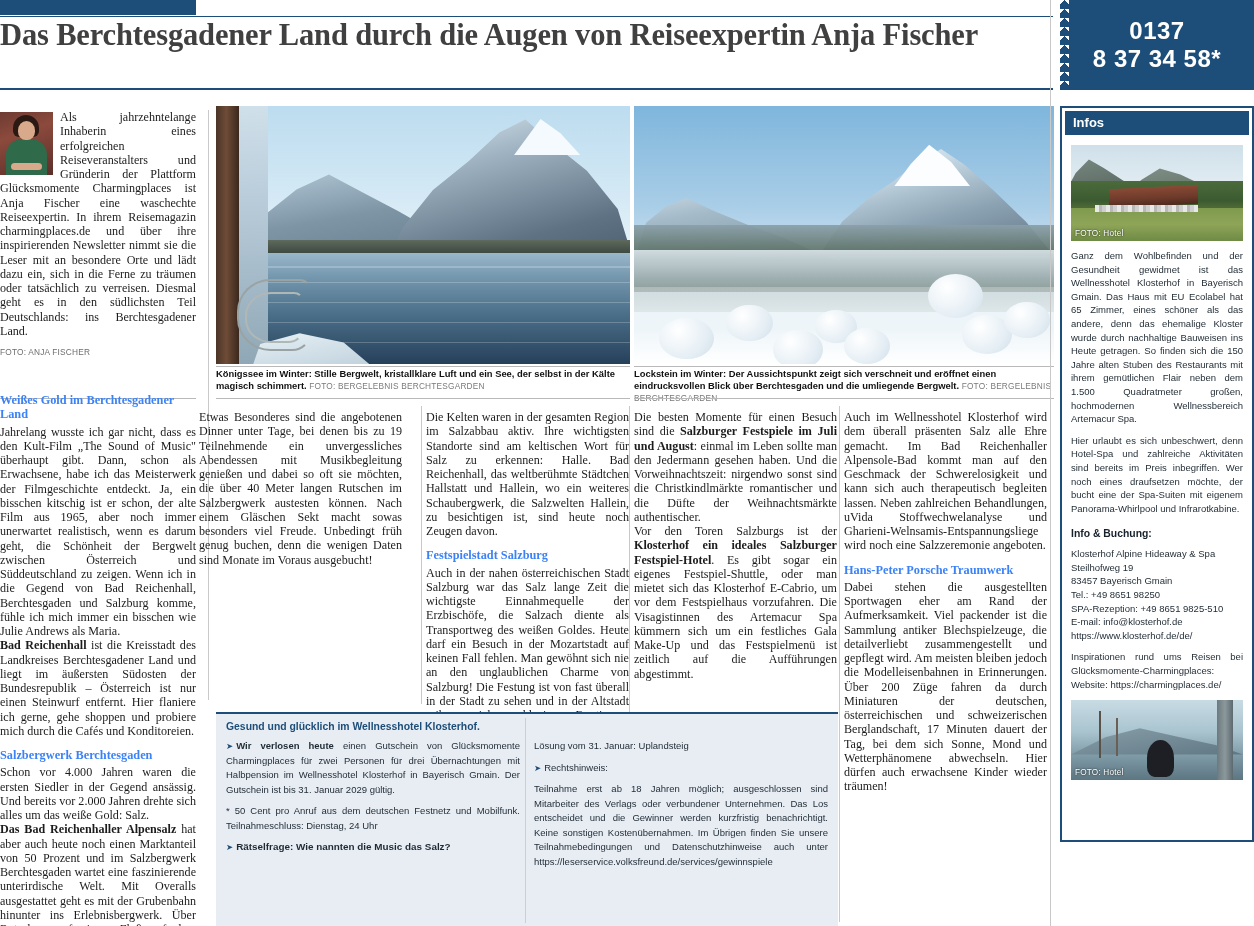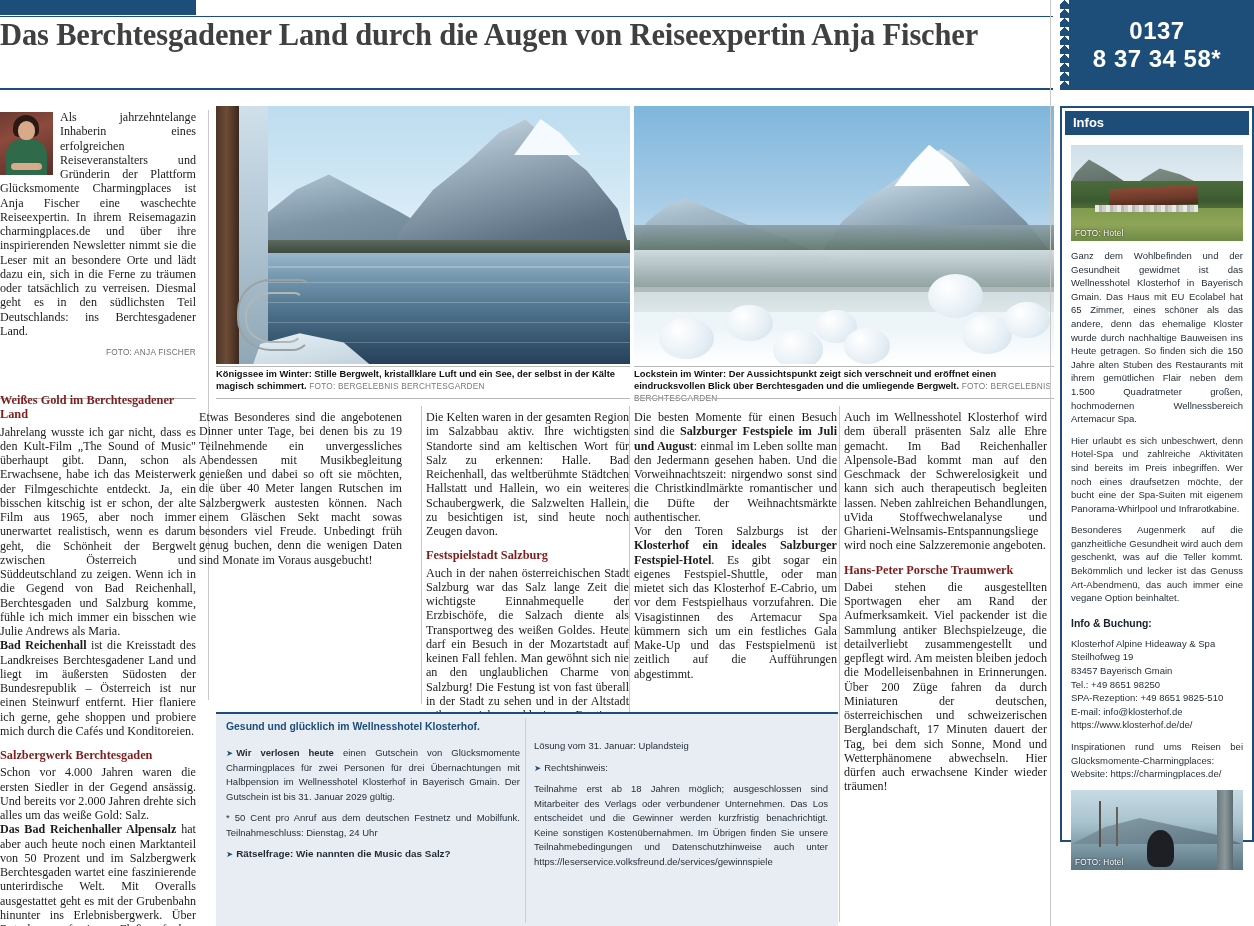--- a/index.html
+++ b/index.html
@@ -90,21 +90,21 @@
     color: #1c1c1c;
     text-align: justify;
     hyphens: auto;
   }
   .body-text p { margin: 0; text-indent: 0; }
   .subhead {
     font-family: "Liberation Serif", serif;
     font-weight: bold;
     font-size: 12.3px;
     line-height: 14.25px;
-    color: #7f1d1d;
+    color: #3b82f6;
     margin: 10px 0 3px 0;
     text-align: left;
   }
   .subhead:first-child { margin-top: 0; }
   b { font-weight: bold; }
 
   
   .col1 {
     position: absolute;
     left: 0px; top: 110px;
@@ -139,21 +139,20 @@
   .author-photo .arm {
     position: absolute; left: 11px; bottom: 5px;
     width: 31px; height: 7px;
     background: #d9a98c;
     border-radius: 4px;
   }
   .intro-credit {
     font-family: "Liberation Sans", sans-serif;
     font-size: 8.3px;
     color: #6d6d6d;
-    text-align: right;
     margin-top: 9px;
     letter-spacing: 0.2px;
   }
 
   
   .col {
     position: absolute;
     width: 203px;
   }
   .col2 { left: 199px; top: 410px; }
@@ -358,21 +357,20 @@
   }
   .contest-title {
     font-size: 10.4px;
     font-weight: bold;
     color: #1d4e79;
     margin-bottom: 7px;
   }
   .contest-cols {
     display: flex;
     gap: 14px;
-    align-items: center;
   }
   .contest-col { width: 296px; }
   .contest-p {
     font-size: 9.5px;
     line-height: 14.5px;
     color: #1f2a33;
     text-align: justify;
     margin-bottom: 7px;
     position: relative;
   }
@@ -595,21 +593,20 @@
       <div class="hp-mtn-l"></div>
       <div class="hp-mtn-r"></div>
       <div class="hp-trees"></div>
       <div class="hp-lawn"></div>
       <div class="hp-building"></div>
       <div class="hp-cars"></div>
       <div class="photo-credit-overlay">FOTO: Hotel</div>
     </div>
     <div class="sb-text">Ganz dem Wohlbefinden und der Gesundheit gewidmet ist das Wellnesshotel Klosterhof in Bayerisch Gmain. Das Haus mit EU Ecolabel hat 65 Zimmer, eines schöner als das andere, denn das ehemalige Kloster wurde durch nachhaltige Bauweisen ins Heute getragen. So finden sich die 150 Jahre alten Stuben des Restaurants mit ihrem gemütlichen Flair neben dem 1.500 Quadratmeter großen, hochmodernen Wellnessbereich Artemacur Spa.</div>
     <div class="sb-text">Hier urlaubt es sich unbeschwert, denn Hotel-Spa und zahlreiche Aktivitäten sind bereits im Preis inbegriffen. Wer noch eines draufsetzen möchte, der bucht eine der Spa-Suiten mit eigenem Panorama-Whirlpool und Infrarotkabine.</div>
-    <div class="sb-text">Besonderes Augenmerk auf die ganzheitliche Gesundheit wird auch dem geschenkt, was auf die Teller kommt. Bekömmlich und lecker ist das Genuss Art-Abendmenü, das auch immer eine vegane Option beinhaltet.</div>
     <div class="sb-head">Info &amp; Buchung:</div>
     <div class="sb-text nojust" style="white-space:pre-line">Klosterhof Alpine Hideaway &amp; Spa
 Steilhofweg 19
 83457 Bayerisch Gmain
 Tel.: +49 8651 98250
 SPA-Rezeption: +49 8651 9825-510
 E-mail: info@klosterhof.de
 https://www.klosterhof.de/de/</div>
     <div class="sb-text">Inspirationen rund ums Reisen bei Glücksmomente-Charmingplaces: Website: https://charmingplaces.de/</div>
     <div class="yoga-photo" style="margin-top:9px">

